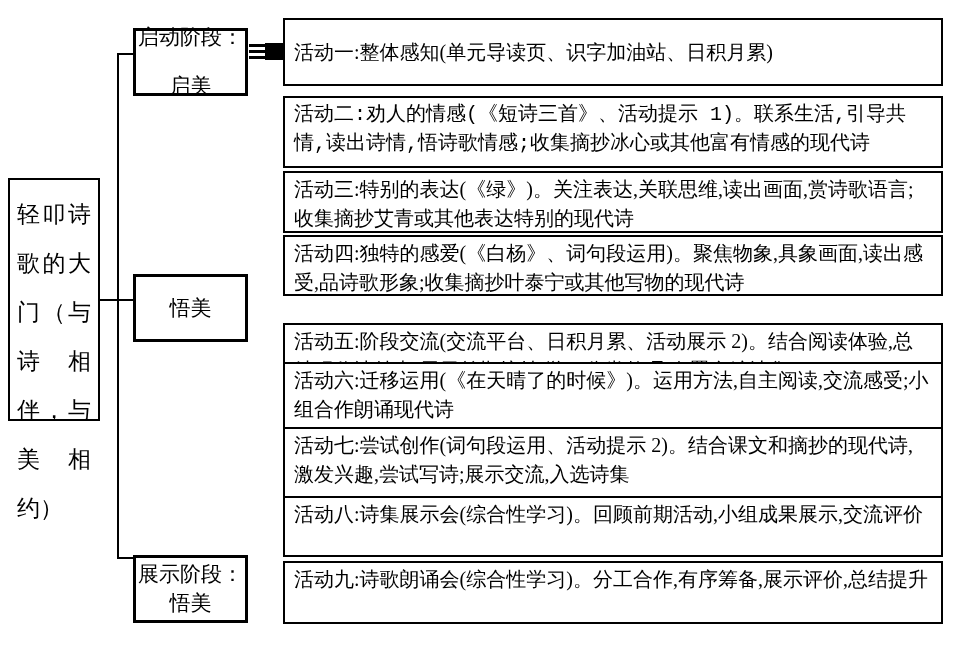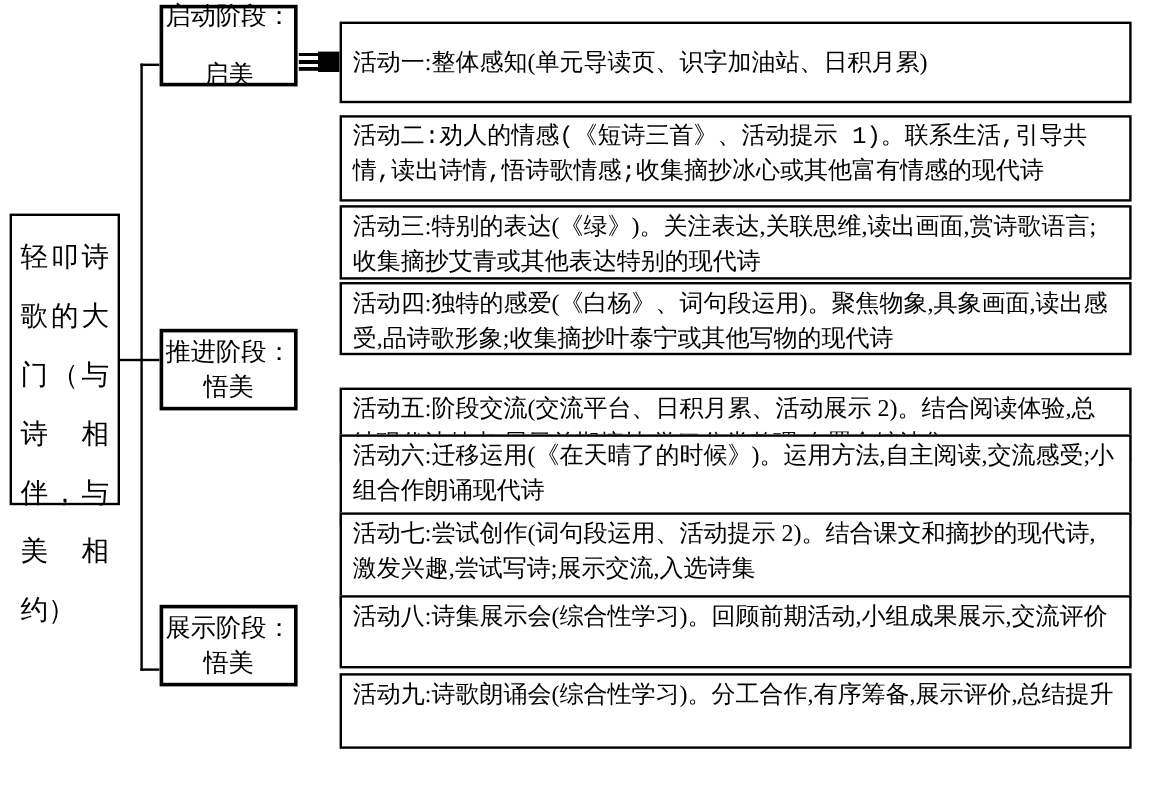--- a/index.html
+++ b/index.html
@@ -26,23 +26,23 @@
     font-weight:500;
   }
   .stage-box{
     left:133px;width:115px;height:68px;
     border-width:3px;
     display:flex;flex-direction:column;justify-content:center;align-items:center;
     font-size:21px;line-height:29px;
     font-weight:500;
     text-align:center;
   }
-  #stage-1{top:4px;gap:20px;}
+  #stage-1{top:28px;gap:20px;}
   #stage-2{top:274px;}
-  #stage-3{top:504px;}
+  #stage-3{top:555px;}
   .activity-box{
     left:283px;width:660px;
     padding:2px 9px;
     font-size:20px;line-height:29px;
     box-sizing:border-box;
   }
   #activity-1{top:18px;height:68px;display:flex;align-items:center;}
   #activity-2{top:96px;height:72px;font-family:Liberation Mono, monospace;}
   #activity-3{top:171px;height:62px;}
   #activity-4{top:235px;height:61px;}
@@ -84,21 +84,20 @@
 
   <div class="box root-box">
     <span>轻叩诗歌的大门（与诗相伴，与美相约）</span>
   </div>
 
   <div class="box stage-box" id="stage-1">
     <div>启动阶段：</div>
     <div>启美</div>
   </div>
   <div class="box stage-box" id="stage-2">
-    <div>推进阶段：</div>
     <div>悟美</div>
   </div>
   <div class="box stage-box" id="stage-3">
     <div>展示阶段：</div>
     <div>悟美</div>
   </div>
 
   <div class="box activity-box" id="activity-1">
     <span>活动一:整体感知(单元导读页、识字加油站、日积月累)</span>
   </div>

